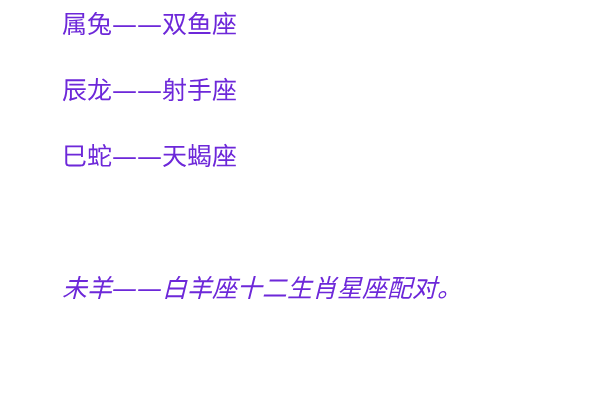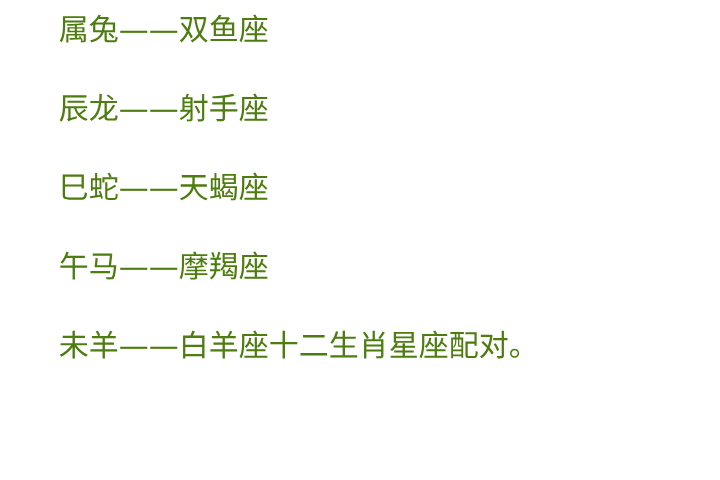--- a/index.html
+++ b/index.html
@@ -28,37 +28,37 @@
     top: 0;
     width: 600px;
     height: 400px;
     margin: 0;
     padding: 0;
     list-style: none;
   }
 
   .pairing-line {
     position: absolute;
-    left: 49px;
+    left: 62px;
     width: 534px;
     height: 34px;
     line-height: 34px;
     white-space: nowrap;
-    color: #4d7c0f;
+    color: #6d28d9;
     font-size: 25px;
     font-weight: 400;
     letter-spacing: 0px;
     font-family: "DejaVu Sans", "Liberation Sans", sans-serif;
   }
 
   .pairing-line.row-0 { top: 8px;   }
   .pairing-line.row-1 { top: 74px;  }
   .pairing-line.row-2 { top: 140px; }
   .pairing-line.row-3 { top: 206px; }
-  .pairing-line.row-4 { top: 272px; }
+  .pairing-line.row-4 { top: 272px; font-style: italic; }
   .pairing-line.row-5 { top: 338px; }
 
   .line-text {
     display: inline;
   }
 </style>
 </head>
 <body>
 
 <div id="document-page">
@@ -70,23 +70,20 @@
     </li>
 
     <li class="pairing-line row-1">
       <span class="line-text">辰龙——射手座</span>
     </li>
 
     <li class="pairing-line row-2">
       <span class="line-text">巳蛇——天蝎座</span>
     </li>
 
-    <li class="pairing-line row-3">
-      <span class="line-text">午马——摩羯座</span>
-    </li>
 
     <li class="pairing-line row-4">
       <span class="line-text">未羊——白羊座十二生肖星座配对。</span>
     </li>
 
 
   </ul>
 
 </div>
 

